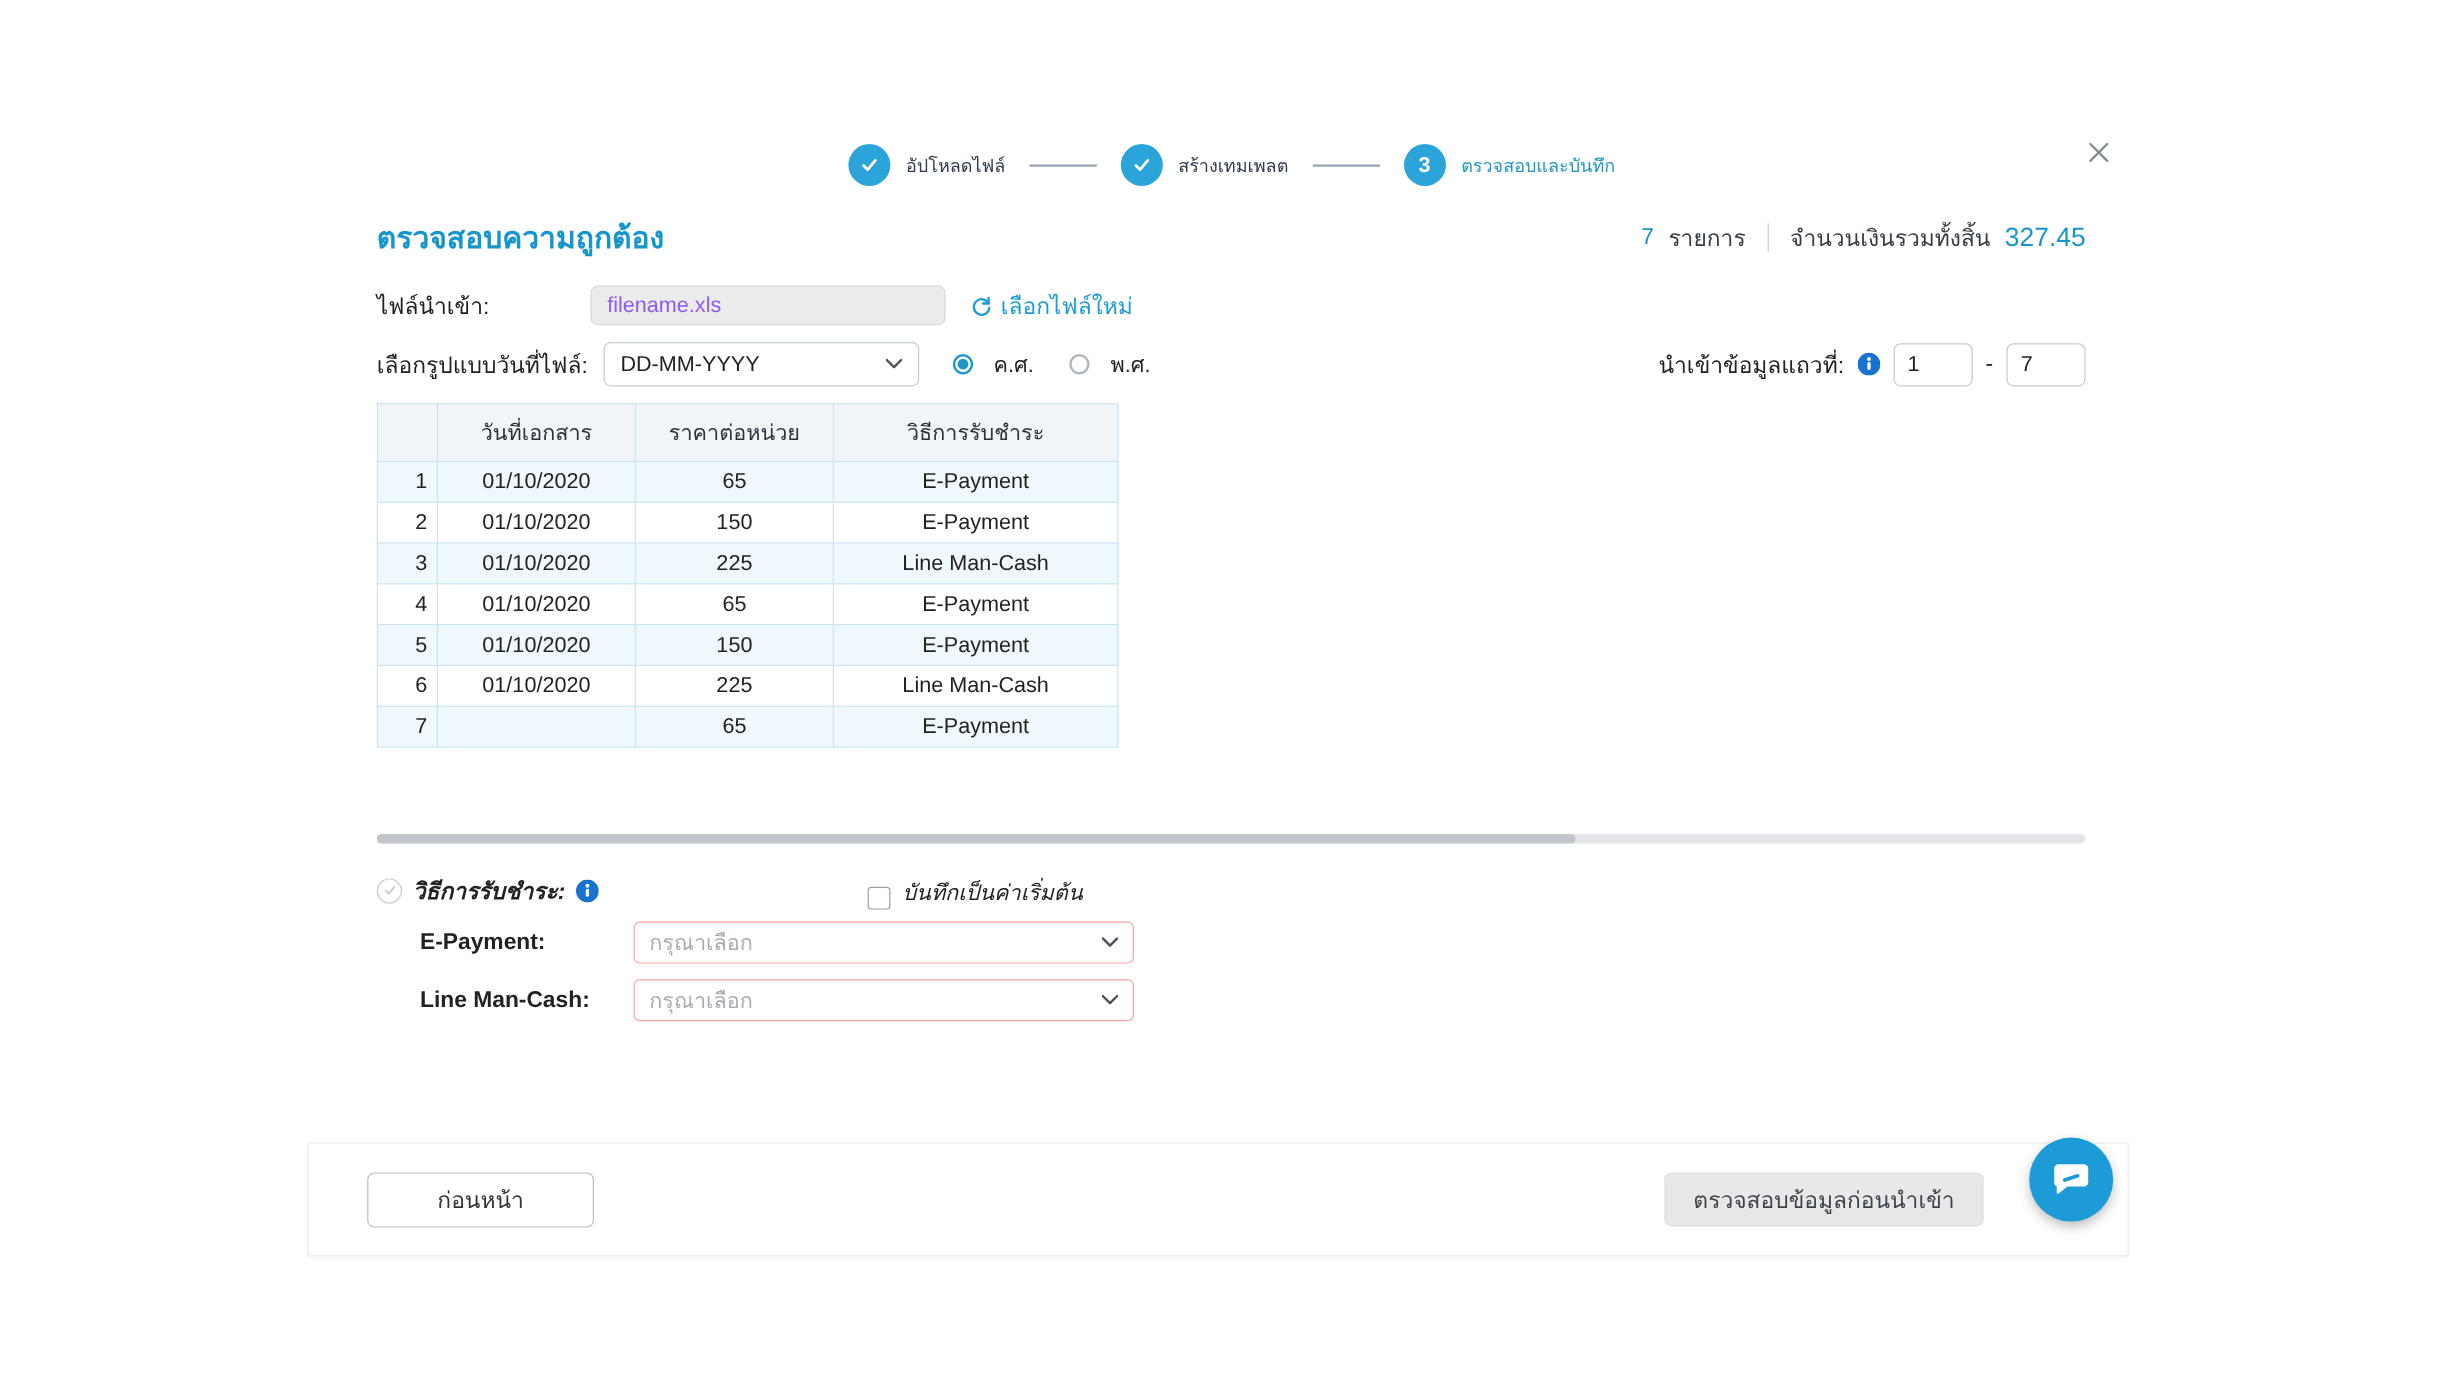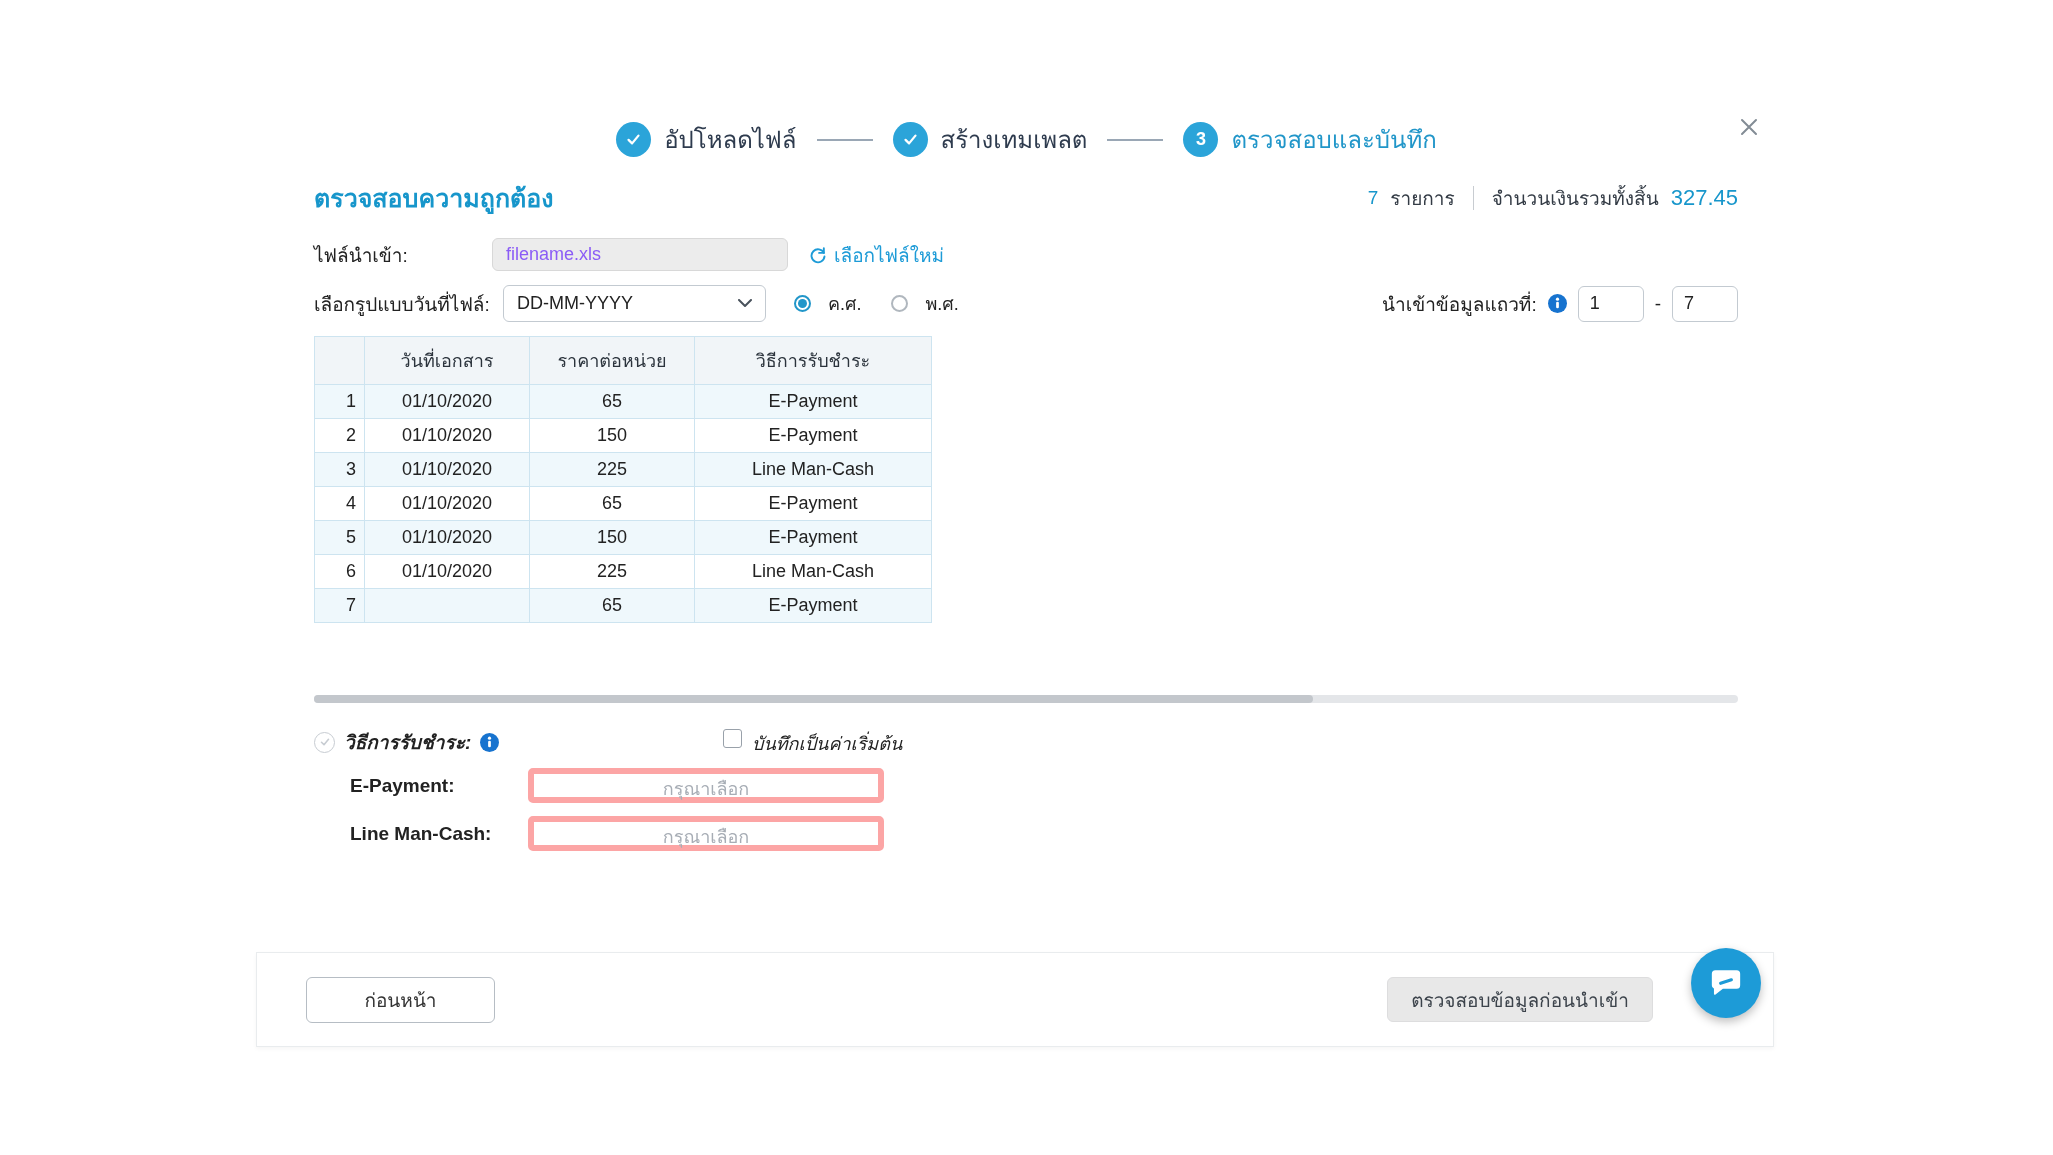--- a/index.html
+++ b/index.html
@@ -16,21 +16,21 @@
     position:absolute; top:120px; left:0; width:100%;
     display:flex; justify-content:center; align-items:center;
   }
   .step { display:flex; align-items:center; gap:13px; }
   .step-circle {
     width:35px; height:35px; border-radius:50%;
     background:#2ba4d9; color:#fff;
     display:flex; align-items:center; justify-content:center;
     font-size:18px; font-weight:700;
   }
-  .step-label { font-size:24px; color:#2e3b4e; }
+  .step-label { font-size:15px; color:#2e3b4e; }
   .step-label.current { color:#2196c9; }
   .connector { width:56px; height:2px; background:#9aa7b5; margin:0 20px; }
 
   
   .close-btn {
     position:absolute; left:1732px; top:110px; width:34px; height:34px;
     display:flex; align-items:center; justify-content:center; cursor:pointer;
   }
 
   
@@ -97,29 +97,29 @@
   .hscroll-thumb { position:absolute; left:0; top:0; width:999px; height:8px; background:#c3c7cc; border-radius:4px; }
 
   
   .pay-section { margin-top:26px; }
   .pay-header { display:flex; align-items:center; gap:9px; position:relative; height:26px;font-style:italic; }
   .gray-check-circle {
     width:21px; height:21px; border-radius:50%; border:1.6px solid #c7ccd2;
     display:flex; align-items:center; justify-content:center; background:#fff;
   }
   .pay-title { font-size:19px; font-weight:600; color:#222; }
-  .checkbox-group { position:absolute; left:409px; top:0; display:flex; align-items:flex-start; gap:10px; font-size:18px; }
+  .checkbox-group { position:absolute; left:409px; top:0; display:flex; align-items:flex-end; gap:10px; font-size:18px; }
   .checkbox-box { width:19px; height:19px; border:1.6px solid #99a1aa; border-radius:3px; background:#fff; cursor:pointer; }
 
   .pay-field-row { display:flex; align-items:center; margin-top:13px; margin-left:36px; }
   .pay-field-label { width:178px; flex:0 0 178px; font-size:19px; color:#222;font-weight:bold; }
   .pay-select {
-    width:356px; height:35px; border:6px solid #fca5a5; border-radius:5px;
+    width:417px; height:35px; border:1px solid #fca5a5; border-radius:5px;
     padding:0 12px; display:flex; align-items:center; justify-content:space-between;
-    background:#fff; cursor:pointer;flex-direction:column;
+    background:#fff; cursor:pointer;
   }
   .placeholder-text { color:#a7adb5; font-size:18px; }
 
   
   .footer-bar {
     position:absolute; left:256px; top:952px; width:1518px; height:95px;
     background:#fff; border:1px solid #e9ecee;
     box-shadow:0 2px 4px rgba(0,0,0,0.04);
     display:flex; align-items:center; justify-content:space-between;
     padding:0 120px 0 49px;

